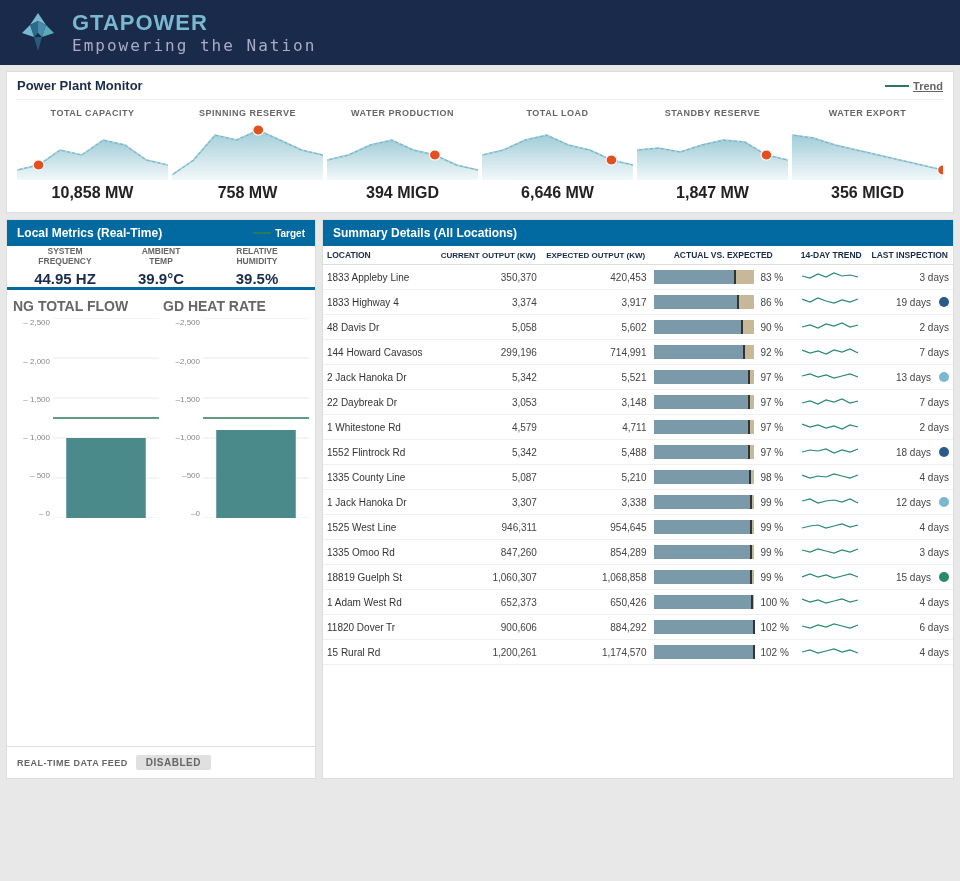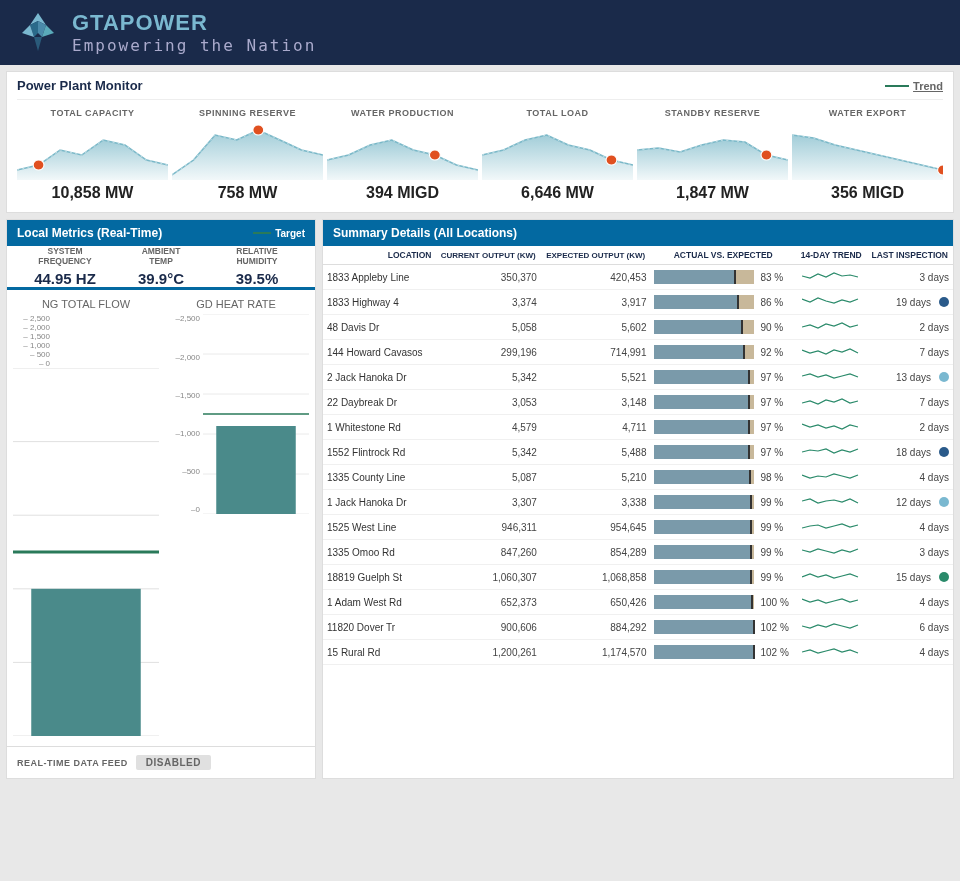--- a/index.html
+++ b/index.html
@@ -37,32 +37,32 @@
     .target-label { font-size: 10px; display: flex; align-items: center; gap: 4px; }
     .target-line { width: 18px; height: 2px; background: #2a7a5a; }
 
     .local-metrics-grid { display: grid; grid-template-columns: 1fr 1fr 1fr; padding: 0 10px; border-bottom: 3px solid #0369a1; }
     .lm-item { text-align: center; }
     .lm-label { font-size: 8.5px; font-weight: 600; color: #666; text-transform: uppercase; line-height: 1.2; }
     .lm-value { font-size: 15px; font-weight: 700; color: #1a2a4a; margin-top: 4px; }
 
     .bar-charts-area { flex: 1; padding: 8px 6px 4px; display: flex; gap: 4px; }
     .bar-chart-container { flex: 1; position: relative; }
-    .bar-chart-label { font-size: 11px; font-weight: 400; color: #666; text-transform: uppercase; margin-bottom: 4px; text-align: center; }
+    .bar-chart-label { font-size: 14px; font-weight: 700; color: #666; text-transform: uppercase; margin-bottom: 4px; }
     .bar-axis { width: 40px; font-size: 8px; color: #888; display: flex; flex-direction: column; justify-content: space-between; text-align: right; padding-right: 3px; }
 
     .rtdf-footer { border-top: 1px solid #ddd; padding: 8px 10px; display: flex; align-items: center; gap: 8px; font-size: 9px; color: #666; font-weight: 600; text-transform: uppercase; letter-spacing: 0.5px; }
     .disabled-badge { background: #e0e0e0; color: #666; font-size: 10px; padding: 2px 10px; border-radius: 2px; }
 
     
     .summary-panel { background: white; border: 1px solid #ddd; flex: 1; display: flex; flex-direction: column; overflow: hidden; }
     .summary-table { flex: 1; overflow-y: auto; }
     table { width: 100%; border-collapse: collapse; font-size: 10.5px; }
     thead th { font-size: 8.5px; font-weight: 700; color: #1a2a4a; text-transform: uppercase; padding: 4px 4px; border-bottom: 1px solid #ddd; text-align: center; background: white; position: sticky; top: 0; z-index: 1; }
-    thead th.left { text-align: right; }
+    thead th.left { text-align: left; }
     tbody tr { border-bottom: 1px solid #f0f0f0; }
     tbody td { padding: 3px 4px; vertical-align: middle; }
     td.loc { font-size: 10px; color: #333; min-width: 110px; }
     td.num { text-align: right; color: #444; font-size: 10px; white-space: nowrap; }
     td.days { text-align: right; color: #444; font-size: 10px; white-space: nowrap; }
 
     
     .avse-bar-wrap { display: flex; align-items: center; gap: 3px; }
     .bar-bg { background: #c8b89a; height: 14px; position: relative; }
     .bar-fill { background: #7a9aaa; height: 14px; position: absolute; top: 0; left: 0; }
@@ -247,21 +247,21 @@
       <div class="lm-item">
         <div class="lm-label">RELATIVE<br>HUMIDITY</div>
         <div class="lm-value">39.5%</div>
       </div>
     </div>
 
     <div class="bar-charts-area">
 
       <div class="bar-chart-container">
         <div class="bar-chart-label">NG TOTAL FLOW</div>
-        <div style="display:flex; align-items:stretch; height:200px;flex-direction:column;">
+        <div style="display:flex; align-items:stretch; height:200px;">
           <div class="bar-axis" style="display:flex;flex-direction:column;justify-content:space-between;align-items:flex-end;padding-right:3px;font-size:8px;color:#888;">
             <span>– 2,500</span>
               <span>– 2,000</span>
               <span>– 1,500</span>
               <span>– 1,000</span>
               <span>– 500</span>
               <span>– 0</span>
           </div>
           <div style="flex:1;position:relative;">
             <svg width="100%" height="100%" viewBox="0 0 80 200" preserveAspectRatio="none">

